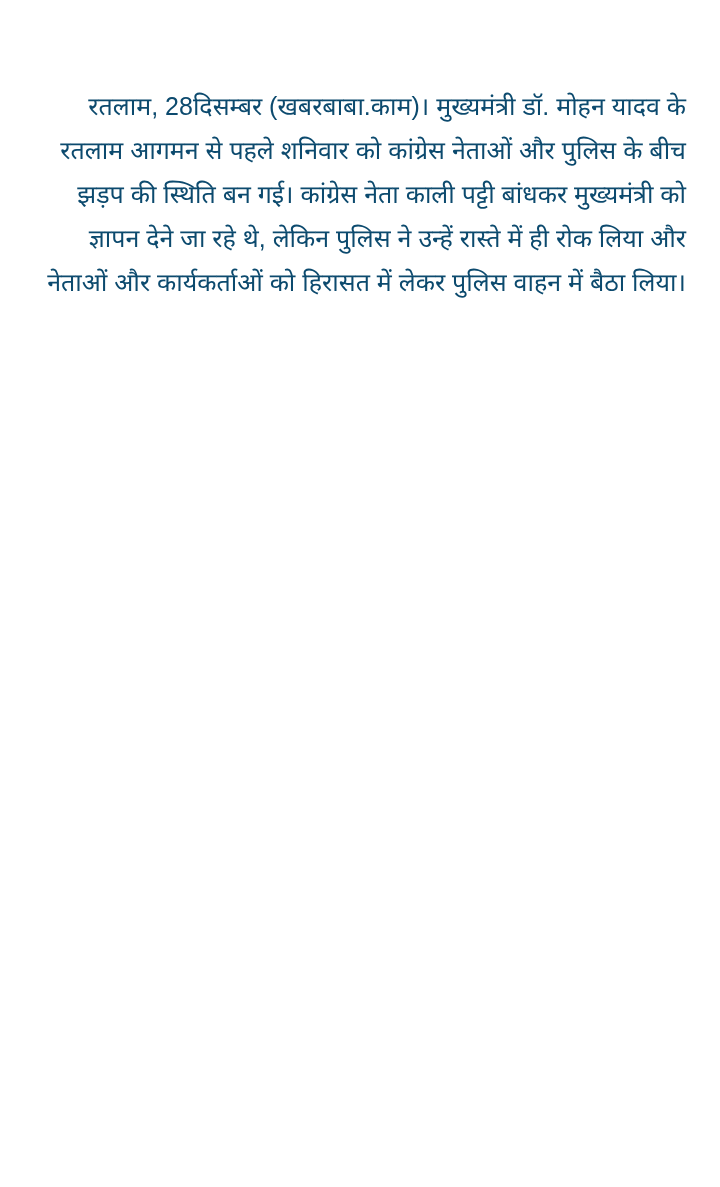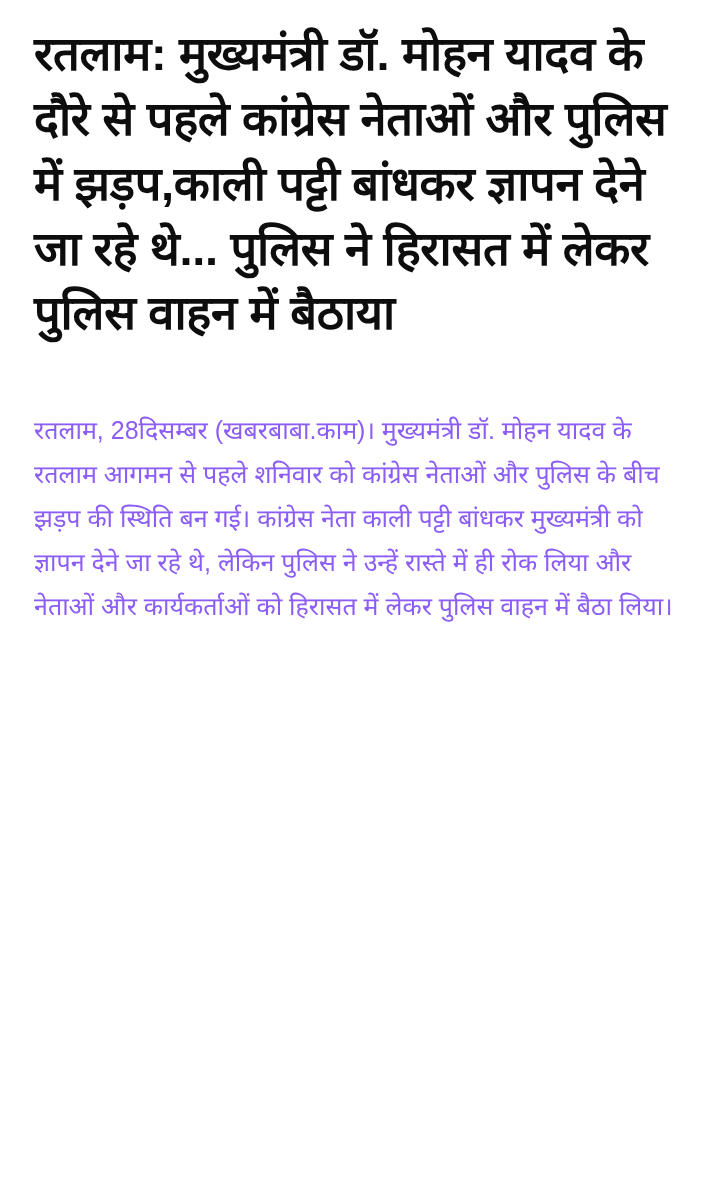--- a/index.html
+++ b/index.html
@@ -35,37 +35,37 @@
     word-break: normal;
     overflow-wrap: break-word;
   }
   .spacer {
     height: 62px;
   }
   .article-body {
     font-family: "Liberation Sans", "DejaVu Sans", sans-serif;
     font-size: 25px;
     line-height: 1.76;
-    color: #8b5cf6;
+    color: #0c4a6e;
     margin: 0;
     font-weight: 400;
+    text-align: right;
   }
   .article-body p {
     margin: 0 0 18px 0;
   }
   .article-body p:last-child {
     margin-bottom: 0;
   }
 </style>
 </head>
 <body>
 
 <div class="page">
 
-  <h1 class="headline">रतलाम: मुख्यमंत्री डॉ. मोहन यादव के दौरे से पहले कांग्रेस नेताओं और पुलिस में झड़प,काली पट्टी बांधकर ज्ञापन देने जा रहे थे... पुलिस ने हिरासत में लेकर पुलिस वाहन में बैठाया</h1>
 
   <div class="spacer"></div>
 
   <div class="article-body">
     <p>रतलाम, 28दिसम्बर (खबरबाबा.काम)। मुख्यमंत्री डॉ. मोहन यादव के रतलाम आगमन से पहले शनिवार को कांग्रेस नेताओं और पुलिस के बीच झड़प की स्थिति बन गई। कांग्रेस नेता काली पट्टी बांधकर मुख्यमंत्री को ज्ञापन देने जा रहे थे, लेकिन पुलिस ने उन्हें रास्ते में ही रोक लिया और नेताओं और कार्यकर्ताओं को हिरासत में लेकर पुलिस वाहन में बैठा लिया।</p>
   </div>
 
 </div>
 
 </body></html>

